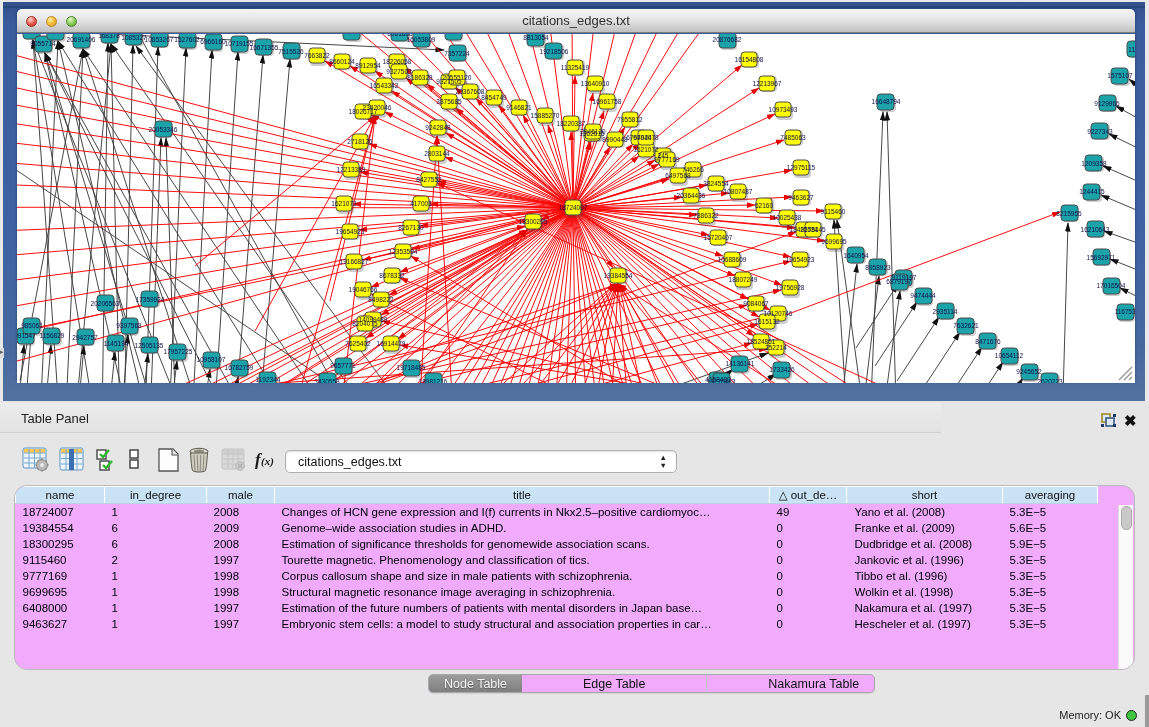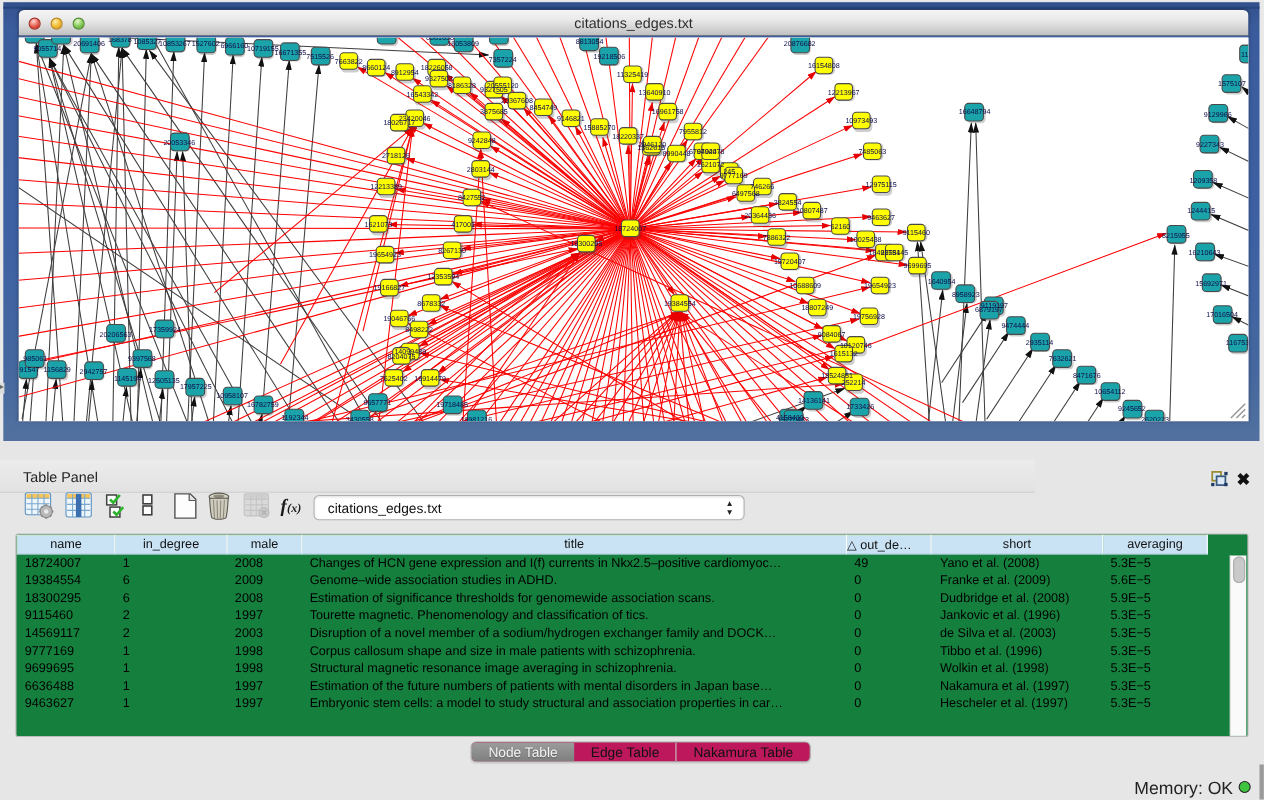--- a/index.html
+++ b/index.html
@@ -23,49 +23,49 @@
 .tl.r { left:9px;  background:radial-gradient(circle at 38% 26%, #ffd5d0, #f0897f 35%, #e05043 60%, #c5362a 95%); border:.5px solid #a32d22; }
 .tl.y { left:29px; background:radial-gradient(circle at 35% 30%, #ffeeb0, #f5c33b 45%, #dd9f23 80%); border:.5px solid #b88420; }
 .tl.g { left:49px; background:radial-gradient(circle at 38% 26%, #e4f7cb, #a8dc7f 35%, #7cc24f 60%, #5da338 95%); border:.5px solid #4f8a30; }
 .content { position:absolute; left:0; top:25px; width:1118px; height:349px; background:#fff; overflow:hidden; }
 
 
 .notch { position:absolute; left:0; top:348px; width:4px; height:10px; background:#dcdcdc; font-size:7px; color:#666; }
 
 
 .tp { position:absolute; left:0; top:401px; width:1149px; height:326px; background:#e6e6e6; }
-.tp-title { position:absolute; left:0; top:17px; width:941px; height:30px;
+.tp-title { position:absolute; left:0; top:2px; width:941px; height:30px;
   background:linear-gradient(180deg,#ececec,#e2e2e2); border-bottom:1px solid #cfcfcf; }
 .tp-title span { position:absolute; left:21px; top:8px; font-size:13px; color:#222; }
 .tpx { position:absolute; top:9px; font-weight:bold; color:#111; font-size:15px; }
 
 
 .toolbar { position:absolute; left:14px; top:40px; width:1121px; height:38px; }
 .combo { position:absolute; left:271px; top:9px; width:392px; height:23px; background:#fff;
   border:1px solid #b0b0b0; border-radius:5px; box-shadow:inset 0 1px 2px rgba(0,0,0,.12); }
 .combo span { position:absolute; left:12px; top:4px; font-size:12.5px; color:#111; }
 .combo .ud { position:absolute; right:9px; top:3px; font-size:7.5px; color:#222; line-height:8px; text-align:center; letter-spacing:0; }
 
 
-.tablebox { position:absolute; left:14px; top:84px; width:1121px; height:185px; background:#15803d; border:1px solid #bbb; border-radius:2px; overflow:hidden; }
+.tablebox { position:absolute; left:14px; top:84px; width:1121px; height:185px; background:#f0abfc; border:1px solid #bbb; border-radius:13px; overflow:hidden; }
 table.grid { border-collapse:collapse; table-layout:fixed; width:1082px; font-size:11.5px; }
 table.grid th { background:#c9e3f5; border:1px solid #ffffff; border-bottom:1px solid #b9d3e5; height:17px; font-weight:normal; color:#111; font-size:11.5px; padding:0; }
 table.grid td { height:16px; padding:0 4px 0 7px; color:#000; white-space:nowrap; overflow:hidden; }
 .sc { position:absolute; right:1px; top:19px; width:15px; height:164px; background:#fafafa; border-left:1px solid #ddd; }
 .sc .thumb { position:absolute; left:2px; top:1px; width:11px; height:24px; background:#c9c9c9; border-radius:5px; border:1px solid #aaa; }
 
 
 .seg { position:absolute; left:428px; top:273px; height:19px; display:flex;
-  border:1px solid #a9a9a9; border-radius:5px; overflow:hidden; background:#be185d;
-  box-shadow:0 1px 1px rgba(0,0,0,.08); }
+  border:1px solid #a9a9a9; border-radius:5px; overflow:hidden; background:#f0abfc;
+  box-shadow:0 1px 1px rgba(0,0,0,.08);gap:46px; }
 .seg div { padding:2px 15px 0 15px; font-size:12.5px; color:#111; }
 .seg .on { background:linear-gradient(180deg,#9c9c9c,#7f7f7f); color:#f4f4f4; text-shadow:0 1px 1px rgba(0,0,0,.35); }
 .seg .sep { width:1px; padding:0; background:#c4c4c4; }
 
-.mem { position:absolute; right:28px; top:308px; font-size:16px; color:#222; }
+.mem { position:absolute; right:28px; top:308px; font-size:11px; color:#222; }
 .memdot { position:absolute; right:12px; top:309px; width:11px; height:11px; border-radius:50%; background:#3ec43e; border:1px solid #222; }
 .rightedge { position:absolute; right:0px; top:294px; width:4px; height:32px; background:#9a9a9a; }
 </style>
 </head>
 <body>
 <div class="stage">
   <div class="bluepanel"></div>
 
   <div class="macwin">
     <div class="titlebar">
@@ -892,21 +892,21 @@
             <col style="width:77px">
             <col style="width:156px">
             <col style="width:95px">
         </colgroup>
         <tbody>
             <tr>
               <th>name</th>
               <th>in_degree</th>
               <th>male</th>
               <th>title</th>
-              <th style="text-align:left">△ out_de…</th>
+              <th style="text-align:center">△ out_de…</th>
               <th>short</th>
               <th>averaging</th>
             </tr>
         <tr>
               <td>18724007</td>
               <td>1</td>
               <td>2008</td>
               <td>Changes of HCN gene expression and I(f) currents in Nkx2.5–positive cardiomyoc…</td>
               <td>49</td>
               <td style="padding-left:8px">Yano et al. (2008)</td>
@@ -933,48 +933,39 @@
 <tr>
               <td>9115460</td>
               <td>2</td>
               <td>1997</td>
               <td>Tourette magnetic. Phenomenology and classification of tics.</td>
               <td>0</td>
               <td style="padding-left:8px">Jankovic et al. (1996)</td>
               <td>5.3E−5</td>
             </tr>
 <tr>
-              <td>14569117</td>
-              <td>2</td>
-              <td>2003</td>
-              <td>Disruption of a novel member of a sodium/hydrogen exchanger family and DOCK…</td>
-              <td>0</td>
-              <td style="padding-left:8px">de Silva et al. (2003)</td>
-              <td>5.3E−5</td>
-            </tr>
-<tr>
               <td>9777169</td>
               <td>1</td>
               <td>1998</td>
               <td>Corpus callosum shape and size in male patients with schizophrenia.</td>
               <td>0</td>
               <td style="padding-left:8px">Tibbo et al. (1996)</td>
               <td>5.3E−5</td>
             </tr>
 <tr>
               <td>9699695</td>
               <td>1</td>
               <td>1998</td>
               <td>Structural magnetic resonance image averaging in schizophrenia.</td>
               <td>0</td>
               <td style="padding-left:8px">Wolkin et al. (1998)</td>
               <td>5.3E−5</td>
             </tr>
 <tr>
-              <td>6636488</td>
+              <td>6408000</td>
               <td>1</td>
               <td>1997</td>
               <td>Estimation of the future numbers of patients with mental disorders in Japan base…</td>
               <td>0</td>
               <td style="padding-left:8px">Nakamura et al. (1997)</td>
               <td>5.3E−5</td>
             </tr>
 <tr>
               <td>9463627</td>
               <td>1</td>

